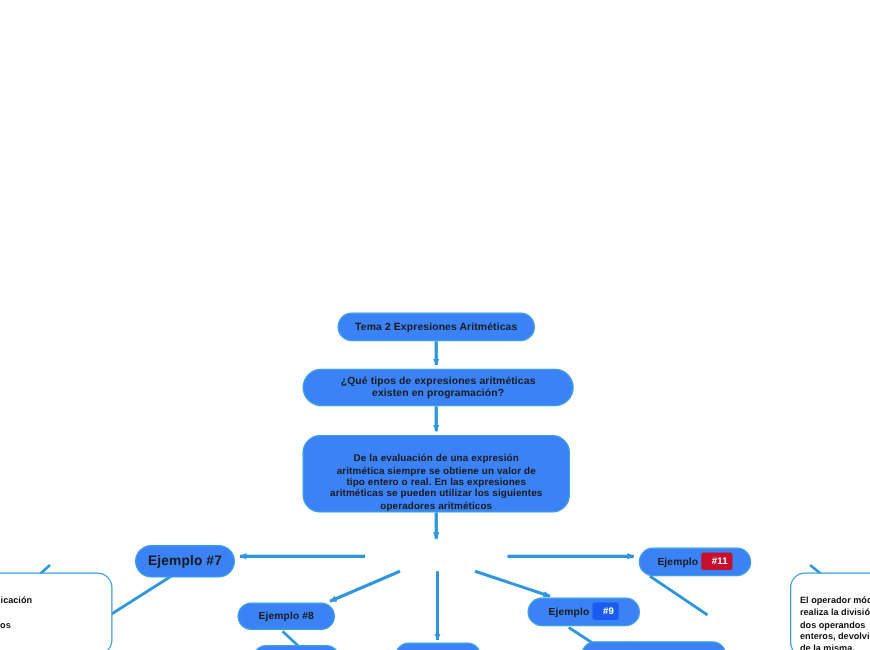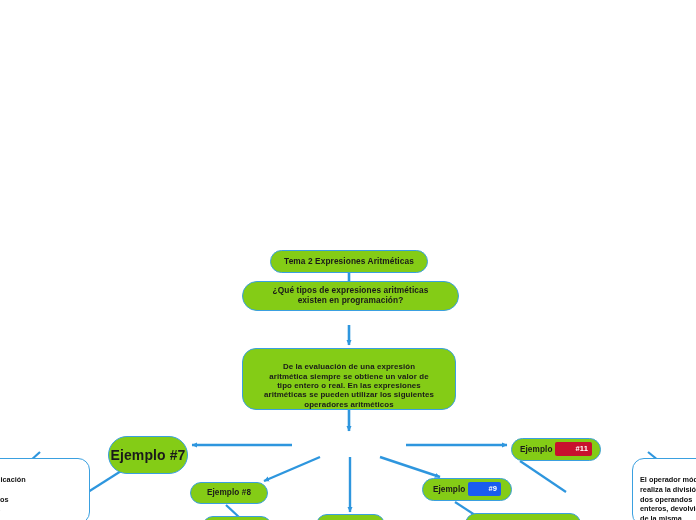--- a/index.html
+++ b/index.html
@@ -30,21 +30,21 @@
     left: 0;
     top: 0;
     width: 696px;
     height: 520px;
     pointer-events: none;
   }
 
   .node {
     position: absolute;
     box-sizing: border-box;
-    background: #84cc16;
+    background: #3b82f6;
     border: 1.4px solid #3aa0e0;
     display: flex;
     align-items: center;
     justify-content: center;
     text-align: center;
     color: #1a1a1a;
     font-weight: bold;
     letter-spacing: 0.1px;
   }
 
@@ -62,39 +62,39 @@
     line-height: 1.18;
   }
 
   
   #node-topic {
     left: 270px; top: 250px; width: 158px; height: 23px;
     font-size: 8.3px;
   }
 
   #node-question {
-    left: 242px; top: 281px; width: 217px; height: 30px;
+    left: 242px; top: 295px; width: 217px; height: 30px;
     font-size: 8.3px;
   }
 
   #node-definition {
     left: 242px; top: 348px; width: 214px; height: 62px;
     font-size: 7.9px;
     border-radius: 14px;
     align-items: flex-end;
   }
 
   #node-examples {
     left: 294px; top: 434px; width: 110px; height: 22px;
     font-size: 8.2px;
   }
 
   #node-ej7 {
-    left: 108px; top: 436px; width: 80px; height: 38px;
-    font-size: 14px;
+    left: 108px; top: 436px; width: 80px; height: 26px;
+    font-size: 11px;
   }
 
   #node-ej8 {
     left: 190px; top: 482px; width: 78px; height: 22px;
     font-size: 8.2px;
   }
 
   #node-ej10 {
     left: 422px; top: 478px; width: 90px; height: 23px;
     font-size: 8.2px;
@@ -146,21 +146,21 @@
     left: 632px; top: 458px; width: 164px; height: 68px;
   }
 
   
   .badge {
     display: inline-block;
     color: #ffffff;
     font-weight: bold;
     font-size: 7.6px;
     line-height: 1;
-    padding: 3px 4px 3px 20px;
+    padding: 3px 4px 3px 8px;
     border-radius: 2px;
     margin-left: 3px;
     vertical-align: middle;
     position: relative;
     top: -0.5px;
   }
   .badge-red { background: #c8102e; }
   .badge-blue { background: #1a5cf0; }
 </style>
 </head>

